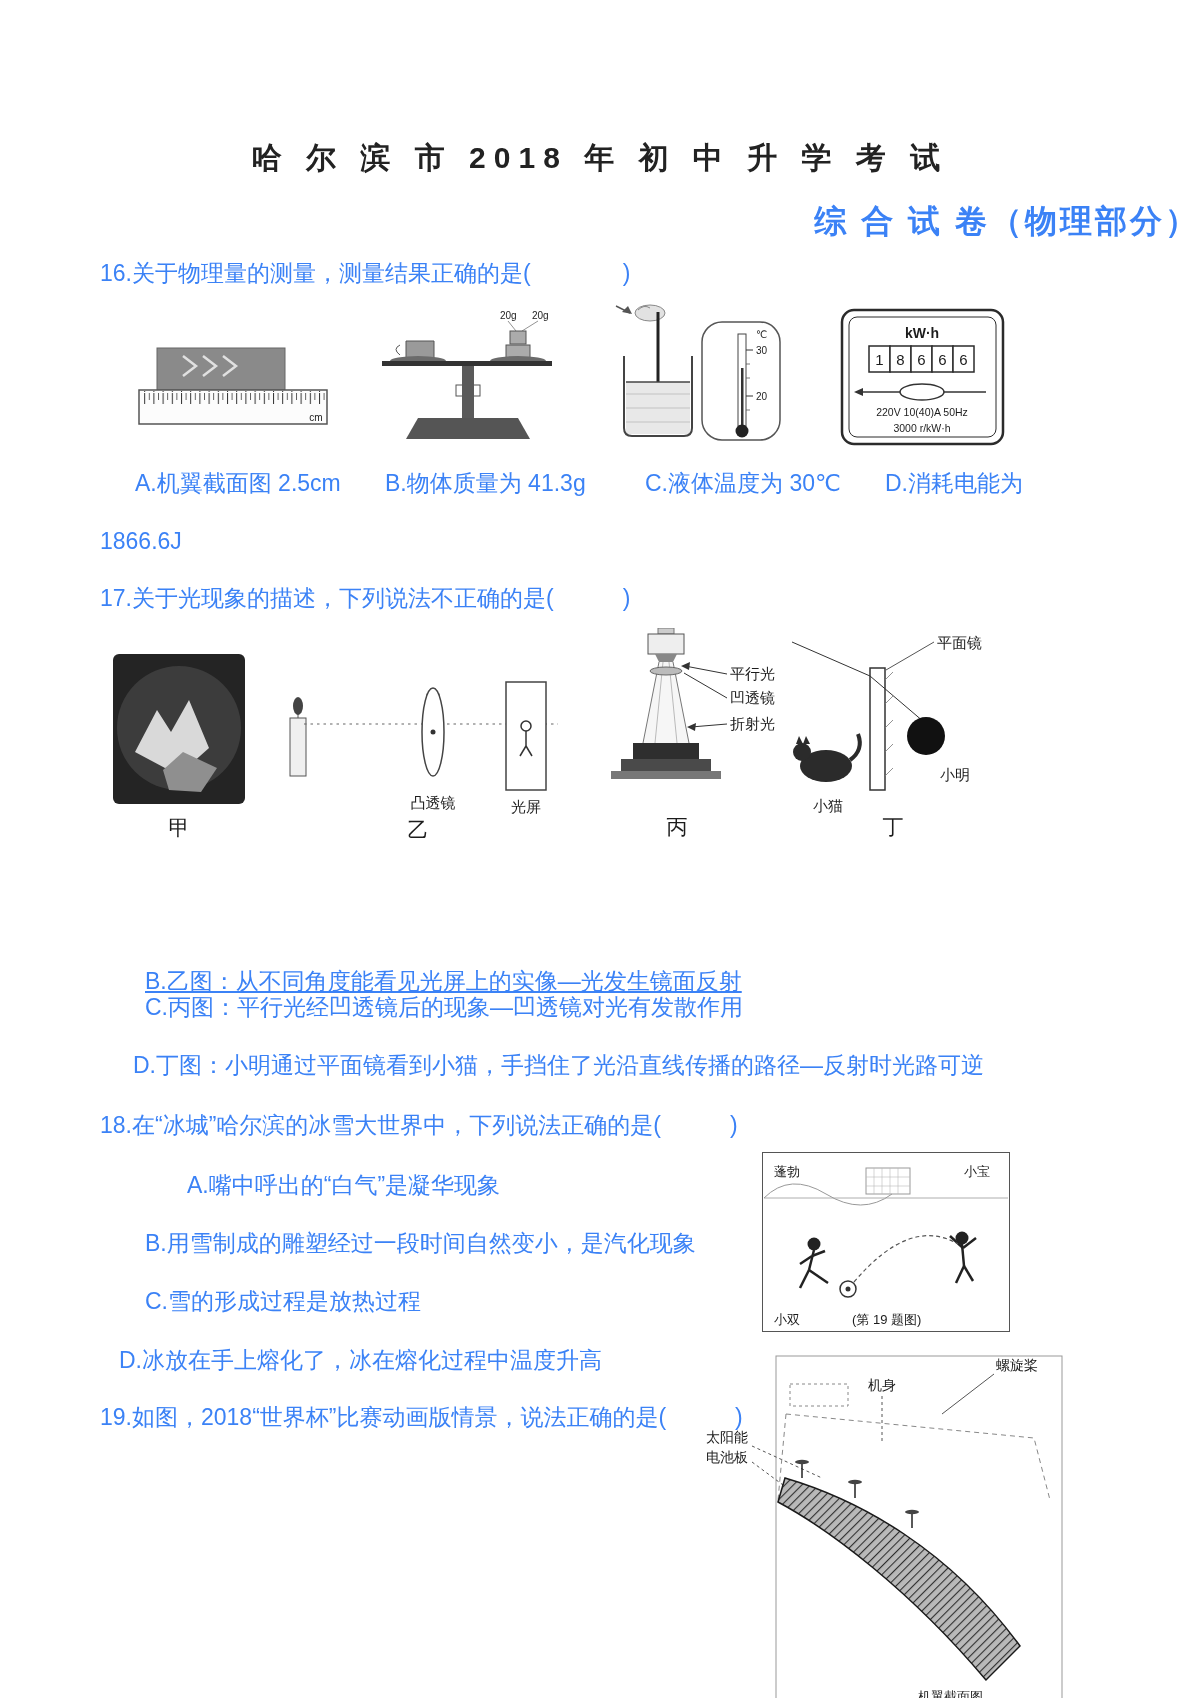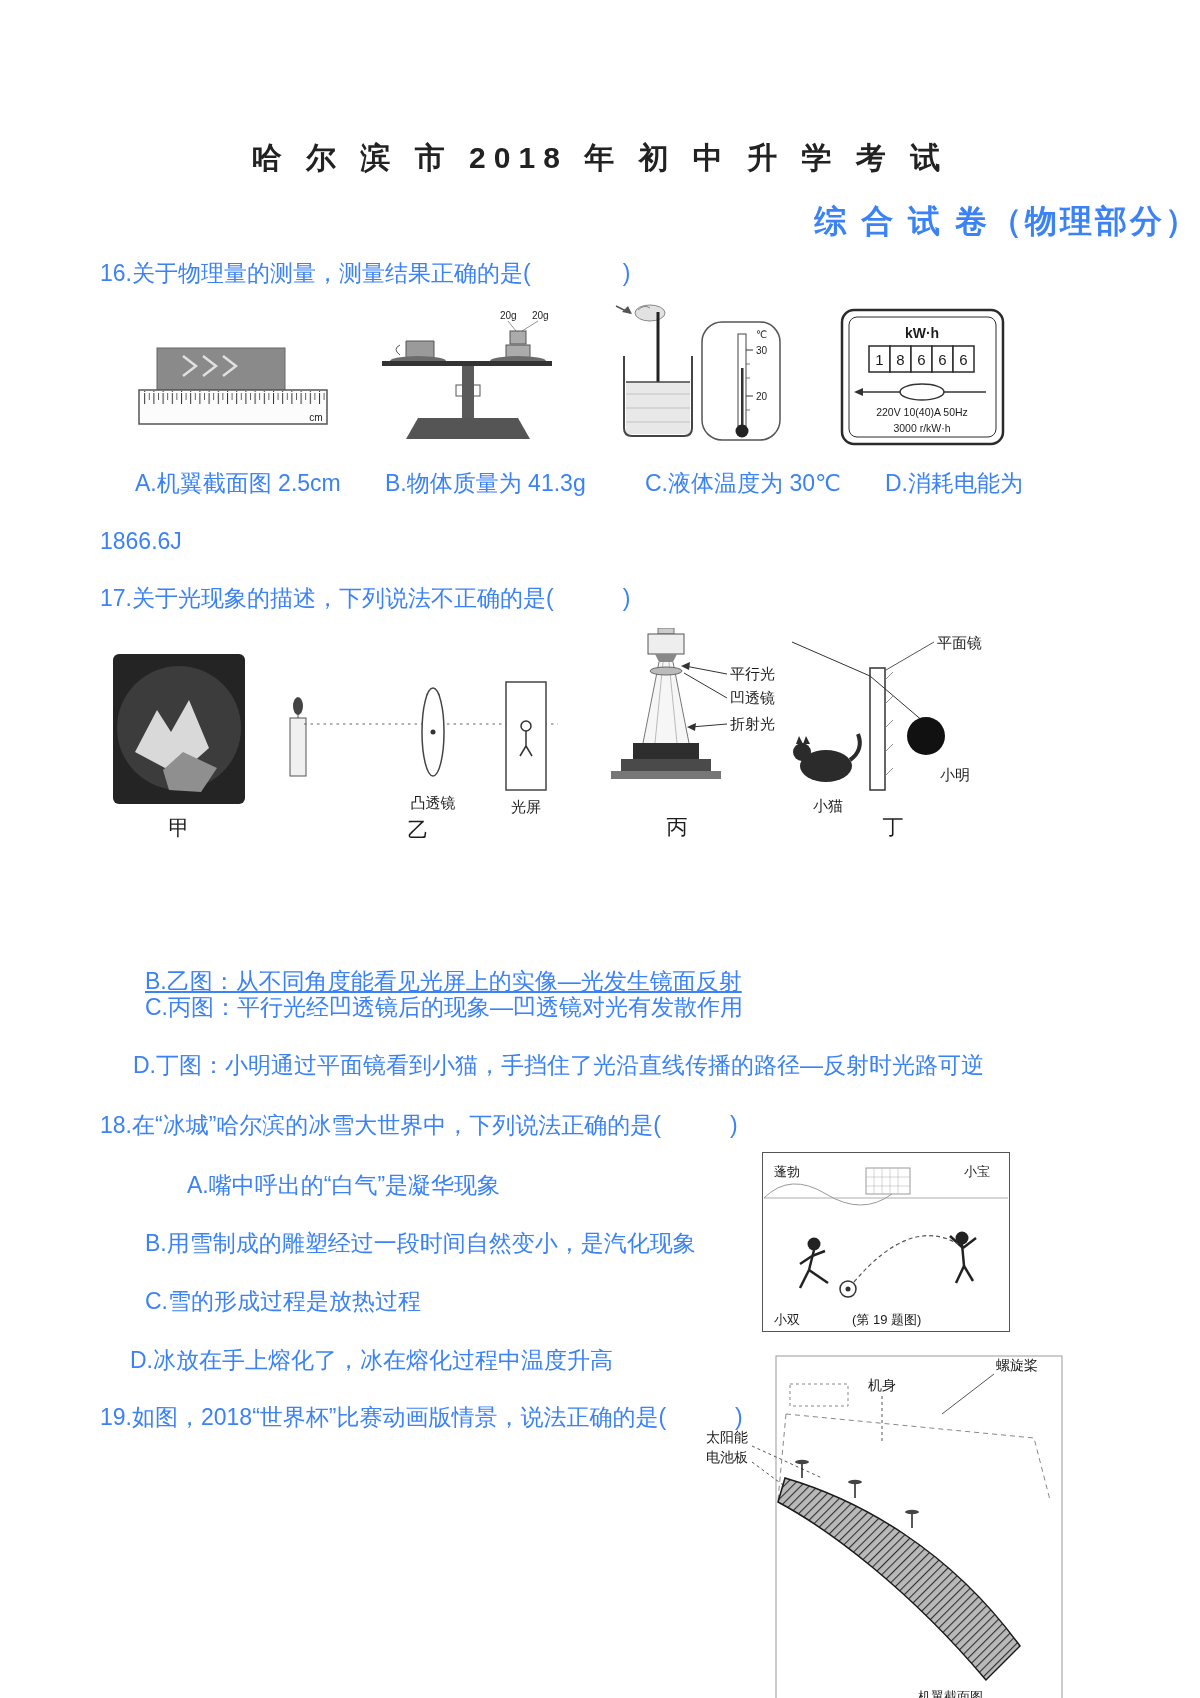--- a/index.html
+++ b/index.html
@@ -226,21 +226,21 @@
   </svg>
 
   <div class="line" style="left:145px; top:966px;text-decoration:underline;">B.乙图：从不同角度能看见光屏上的实像—光发生镜面反射</div>
   <div class="line" style="left:145px; top:992px;">C.丙图：平行光经凹透镜后的现象—凹透镜对光有发散作用</div>
   <div class="line" style="left:133px; top:1050px;">D.丁图：小明通过平面镜看到小猫，手挡住了光沿直线传播的路径—反射时光路可逆</div>
 
   <div class="line" style="left:100px; top:1110px;">18.在“冰城”哈尔滨的冰雪大世界中，下列说法正确的是(　　　)</div>
   <div class="line" style="left:145px; top:1170px;margin-left:42px;">A.嘴中呼出的“白气”是凝华现象</div>
   <div class="line" style="left:145px; top:1228px;">B.用雪制成的雕塑经过一段时间自然变小，是汽化现象</div>
   <div class="line" style="left:145px; top:1286px;">C.雪的形成过程是放热过程</div>
-  <div class="line" style="left:130px; top:1345px;">D.冰放在手上熔化了，冰在熔化过程中温度升高</div>
+  <div class="line" style="left:119px; top:1345px;">D.冰放在手上熔化了，冰在熔化过程中温度升高</div>
 
   <svg class="fig" style="left:762px; top:1152px;" width="250" height="182" viewBox="0 0 250 182">
     <rect x="0.5" y="0.5" width="247" height="179" fill="#fff" stroke="#555"></rect>
     <path d="M2,46 Q28,20 64,42 T130,42" stroke="#999" fill="none"></path>
     <line x1="2" y1="46" x2="246" y2="46" stroke="#999" stroke-width="0.8"></line>
     <g>
       <rect x="104" y="16" width="44" height="26" fill="none" stroke="#999"></rect>
       <line x1="112" y1="16" x2="112" y2="42" stroke="#bbb" stroke-width="0.6"></line>
       <line x1="120" y1="16" x2="120" y2="42" stroke="#bbb" stroke-width="0.6"></line>
       <line x1="128" y1="16" x2="128" y2="42" stroke="#bbb" stroke-width="0.6"></line>

